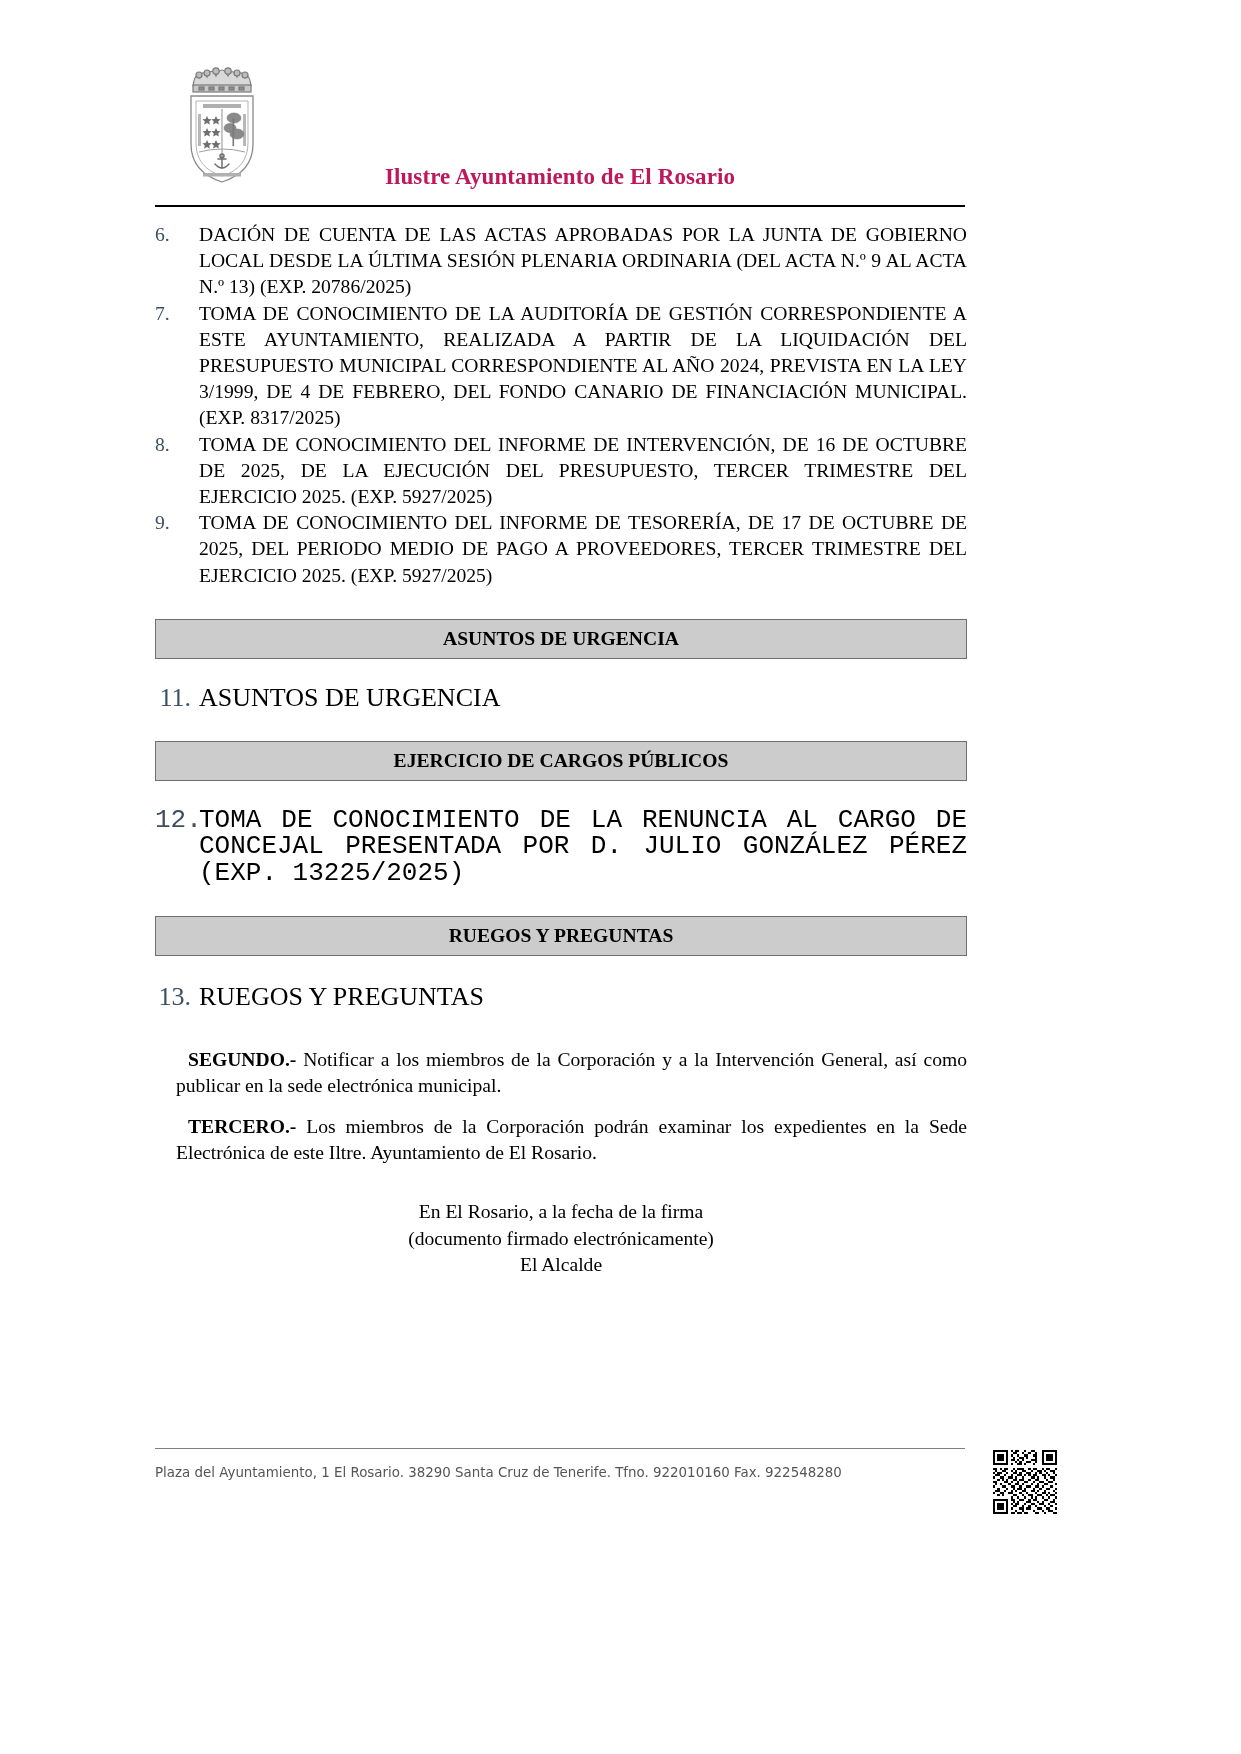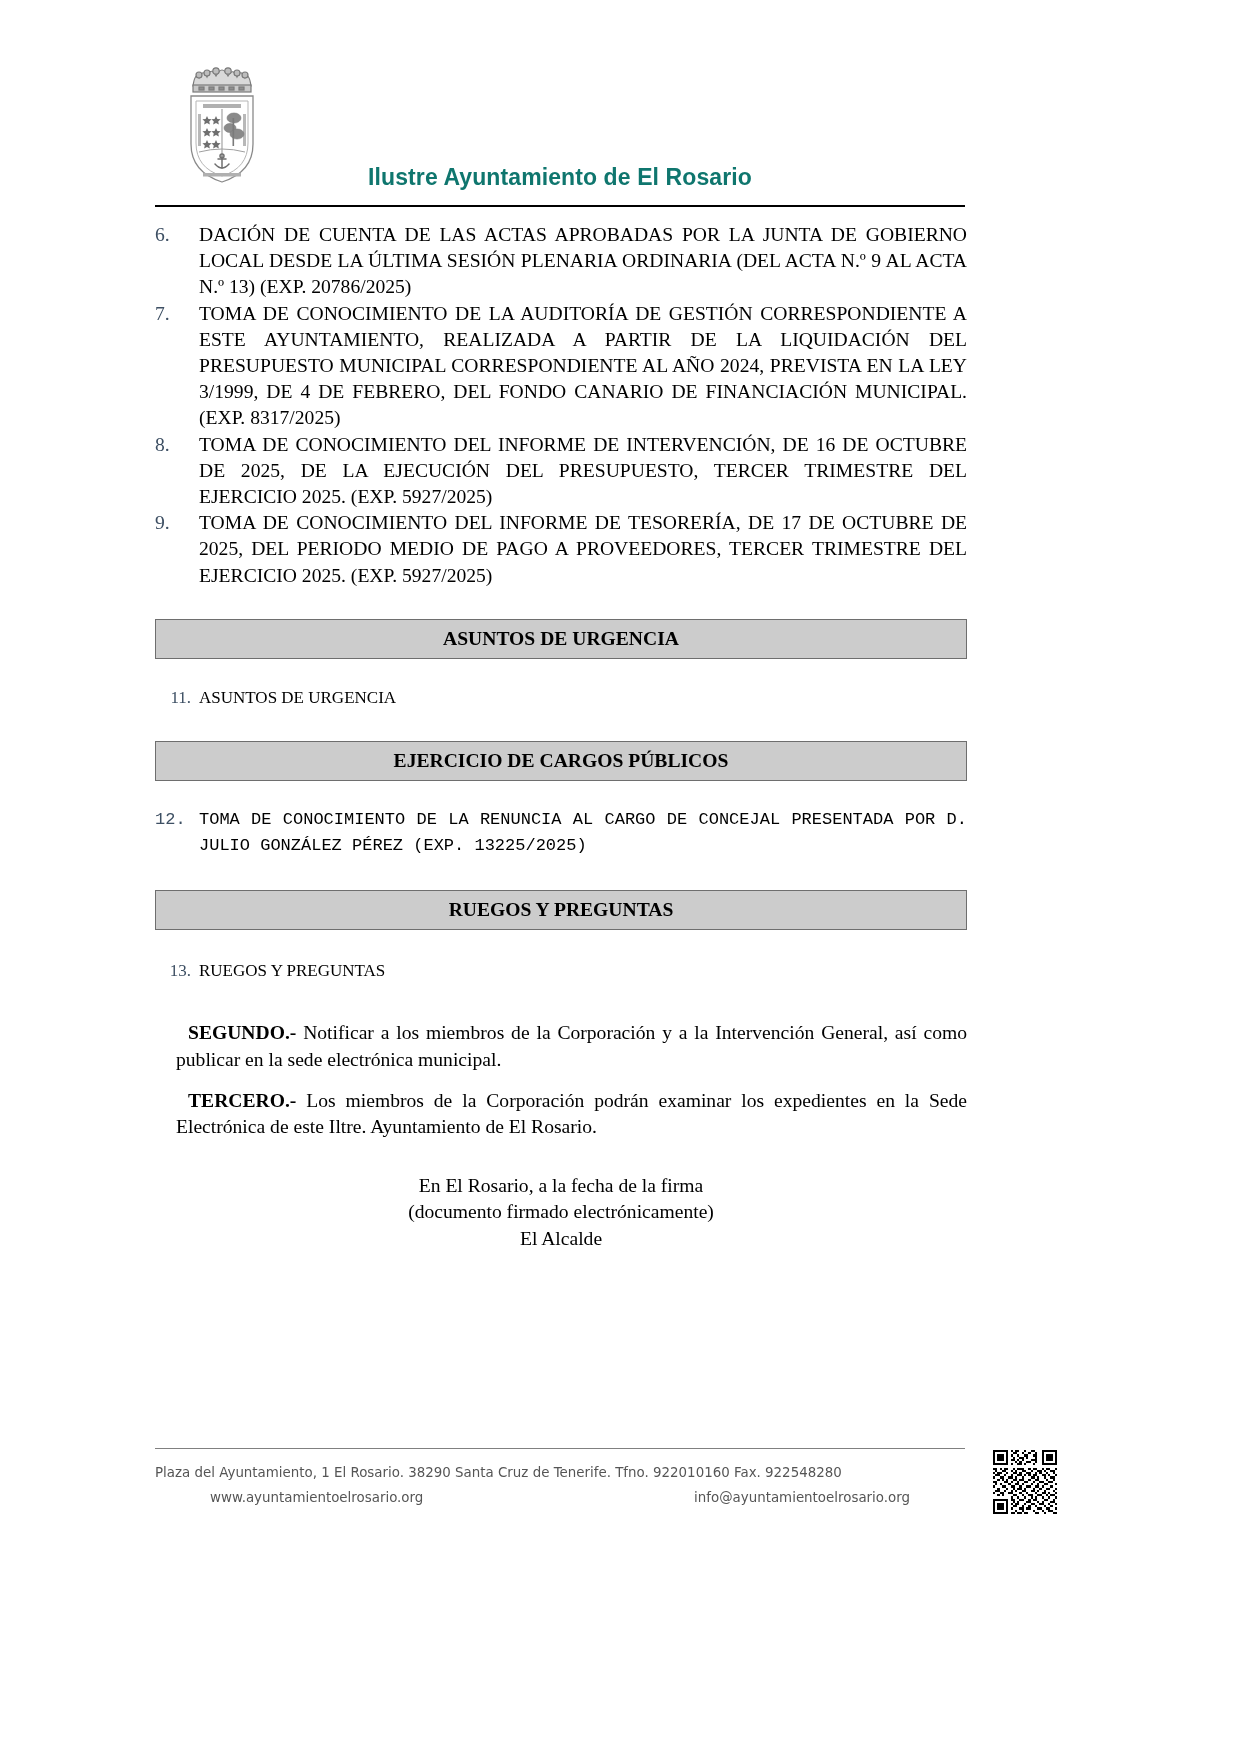--- a/index.html
+++ b/index.html
@@ -34,25 +34,25 @@
     top: 4px;
     width: 98px;
     height: 128px;
   }
   .header-title {
     position: absolute;
     left: 0;
     top: 112px;
     width: 810px;
     text-align: center;
-    font-family: Liberation Sans, sans-serif;
+    font-family: Liberation Serif, serif;
     font-weight: bold;
     font-size: 23px;
     letter-spacing: 0.1px;
-    color: #0f766e;
+    color: #be185d;
   }
   .header-rule {
     position: absolute;
     left: 155px;
     top: 205px;
     width: 810px;
     height: 0;
     border-top: 2.2px solid #000;
   }
 
@@ -104,21 +104,21 @@
     font-weight: bold;
     font-size: 19.6px;
     line-height: 1;
     padding: 9px 0 10px 0;
     color: #000;
   }
 
   .plain-item {
     position: relative;
     padding-left: 44px;
-    font-size: 17px;
+    font-size: 26px;
     line-height: 26.2px;
   }
   .plain-item .num {
     position: absolute;
     left: 0;
     top: 0;
     width: 36px;
     text-align: right;
     color: #3d4f63;
   }
@@ -530,19 +530,15 @@
           <rect x="19" y="28" width="2" height="1"></rect>
         <rect x="23" y="28" width="1" height="1"></rect>
           <rect x="27" y="28" width="2" height="1"></rect>
       </g>
     </svg>
   </div>
 
   <div class="footer-rule"></div>
   <div class="footer">
     <div>Plaza del Ayuntamiento, 1 El Rosario. 38290 Santa Cruz de Tenerife. Tfno. 922010160 Fax. 922548280</div>
-    <div class="footer-row2">
-      <span>www.ayuntamientoelrosario.org</span>
-      <span>info@ayuntamientoelrosario.org</span>
-    </div>
   </div>
 
 </div>
 
 </body></html>

